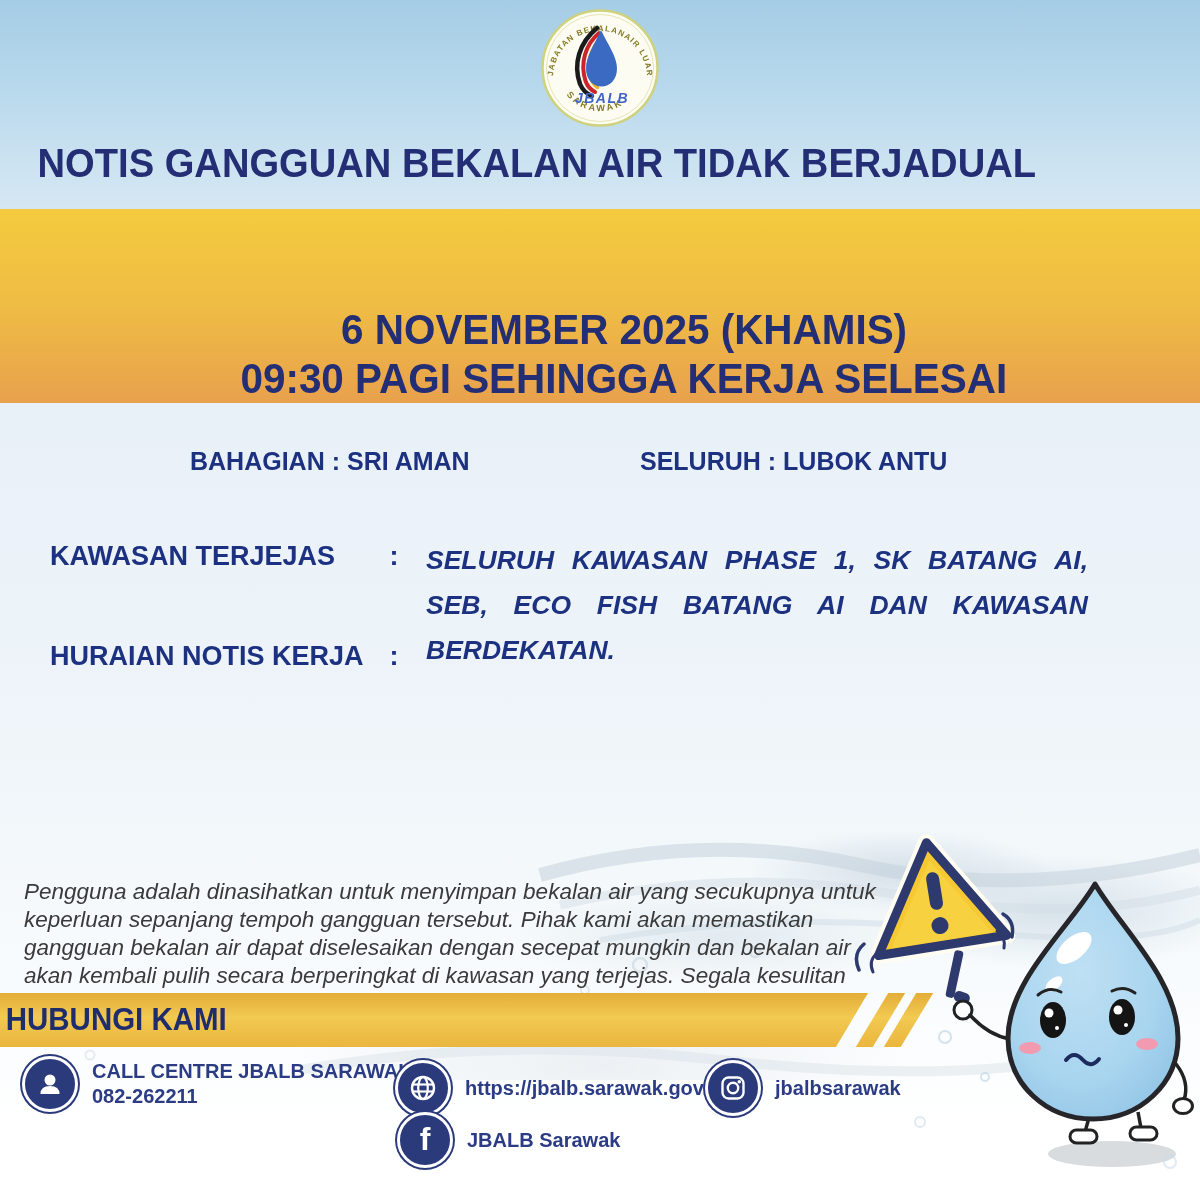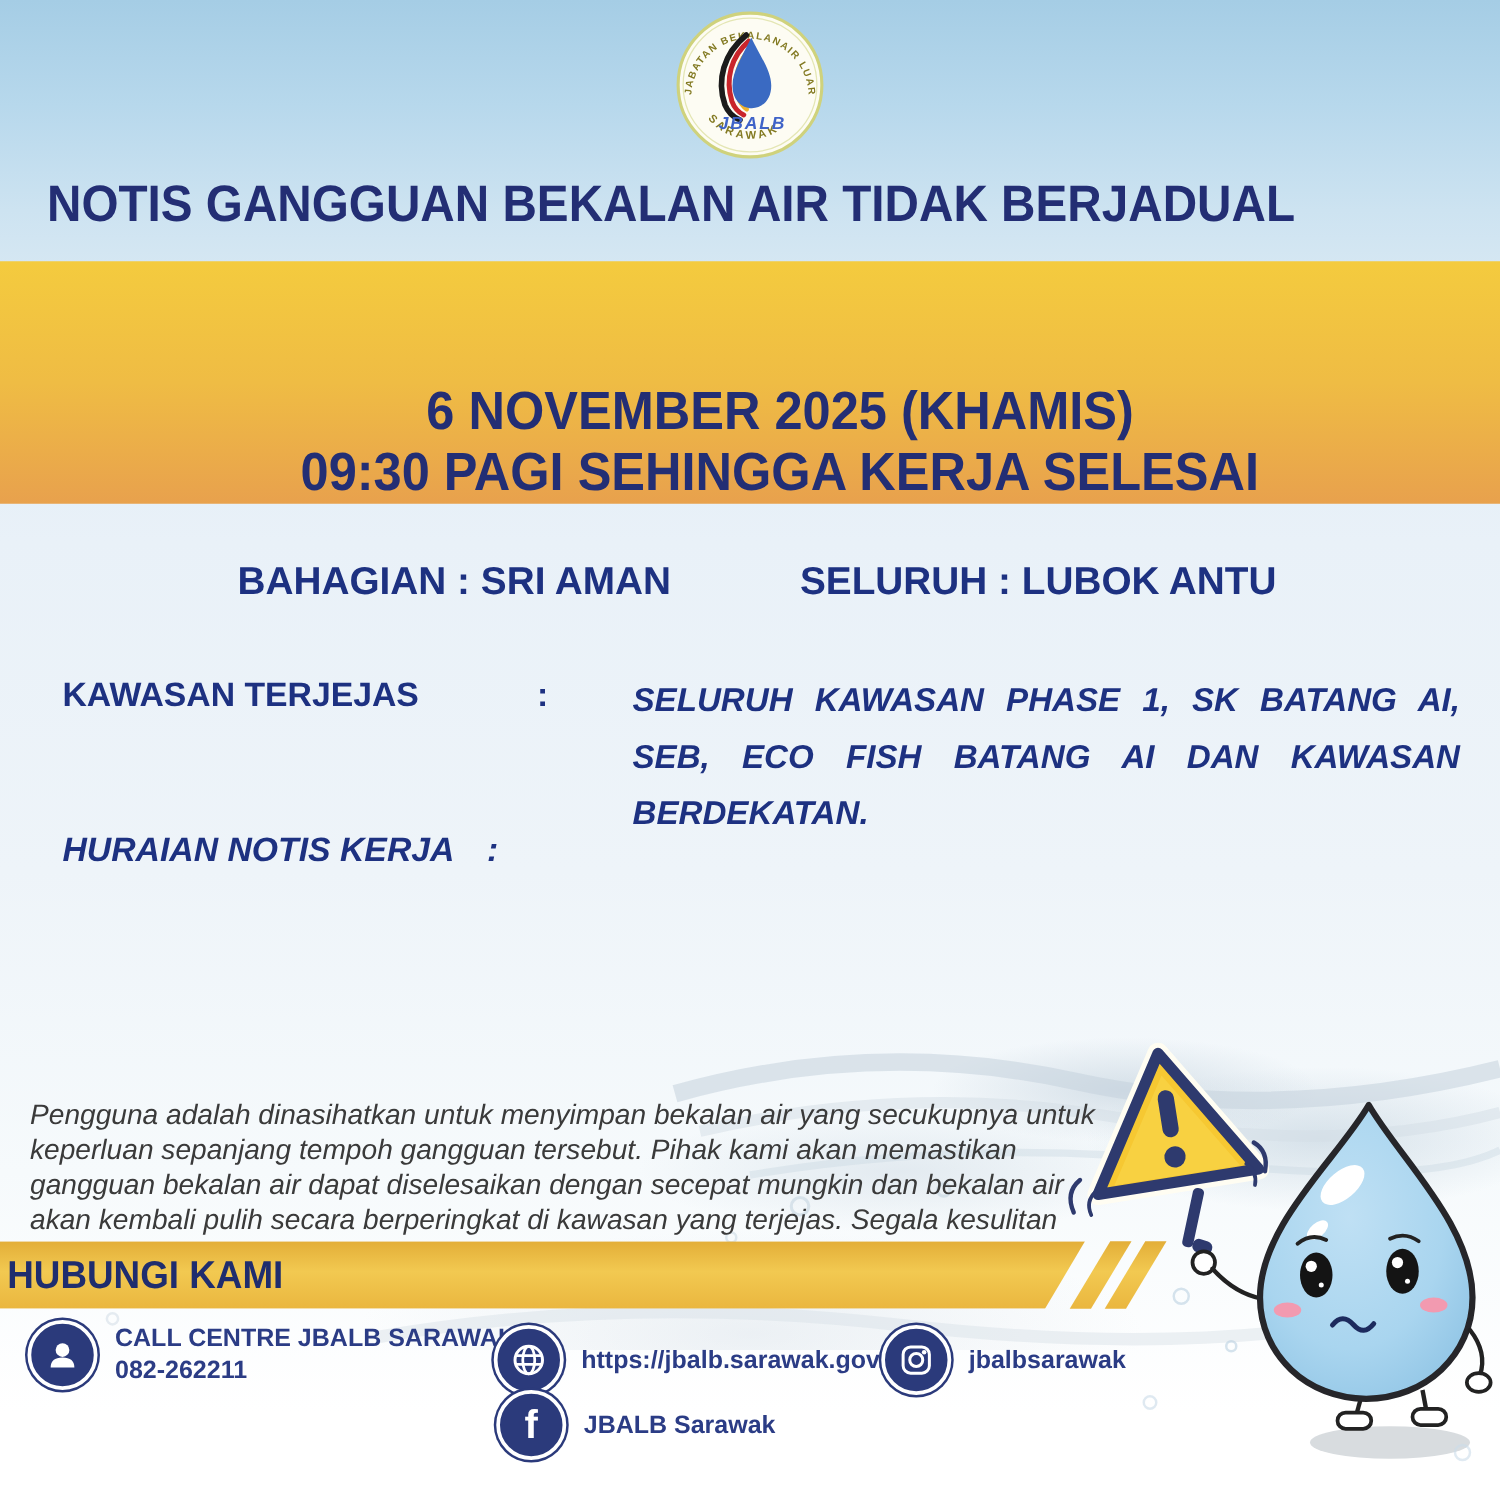--- a/index.html
+++ b/index.html
@@ -11,32 +11,32 @@
   .logo{top:6px;left:540px;width:120px;height:122px;z-index:3;}
   
   .title{top:140px;left:0;width:1060px;text-align:center;z-index:2;}
   .title span{display:inline-block;transform:scaleX(.93);font-size:41px;font-weight:bold;color:#232e74;white-space:nowrap;}
   
   .date-banner{top:209px;left:0;width:1200px;height:194px;z-index:1;
     background:linear-gradient(180deg,#f4cb3e 0%,#efbc44 50%,#e8a14d 100%);
     display:flex;flex-direction:column;align-items:center;justify-content:flex-end;padding-left:24px;}
   .date-line{display:inline-block;transform:scaleX(.94);font-size:43px;font-weight:bold;color:#232e74;white-space:nowrap;}
   
-  .region-item{top:447px;font-size:31px;font-weight:bold;color:#1d3181;white-space:nowrap;z-index:2;}
+  .region-item{top:447px;font-size:25px;font-weight:bold;color:#1d3181;white-space:nowrap;z-index:2;}
   .region-bahagian{left:190px;}
   .region-daerah{left:640px;}
   
   .section{left:50px;display:grid;grid-template-columns:312px 64px 662px;z-index:2;}
   .section .label{font-size:27px;font-weight:bold;color:#1d3181;white-space:nowrap;}
   .section .colon{font-size:27px;font-weight:bold;color:#1d3181;text-align:center;}
   .section .value{font-size:26.5px;font-weight:bold;color:#1d3181;text-align:justify;text-align-last:left;}
-  .section-kawasan{top:538px;gap:40px;}
+  .section-kawasan{top:538px;}
   .section-kawasan .value{line-height:45px;font-style:italic;}
   .section-kawasan .label,.section-kawasan .colon{line-height:36px;}
-  .section-huraian{top:664px;font-style:italic;}
+  .section-huraian{top:640px;}
   .section-huraian .value{line-height:38.5px;}
   .section-huraian .label,.section-huraian .colon{line-height:32px;}
   
   .advisory{top:878px;left:24px;width:852px;font-style:italic;font-size:22.5px;line-height:28px;color:#3a3a3a;z-index:2;}
   
   .splash{top:820px;left:0;width:1200px;height:260px;z-index:0;pointer-events:none;
     background:
       radial-gradient(220px 60px at 75% 20%,rgba(176,194,209,.45),rgba(176,194,209,0) 70%),
       radial-gradient(300px 70px at 60% 45%,rgba(190,205,218,.35),rgba(190,205,218,0) 70%),
       radial-gradient(260px 80px at 88% 35%,rgba(168,190,207,.4),rgba(168,190,207,0) 72%),

